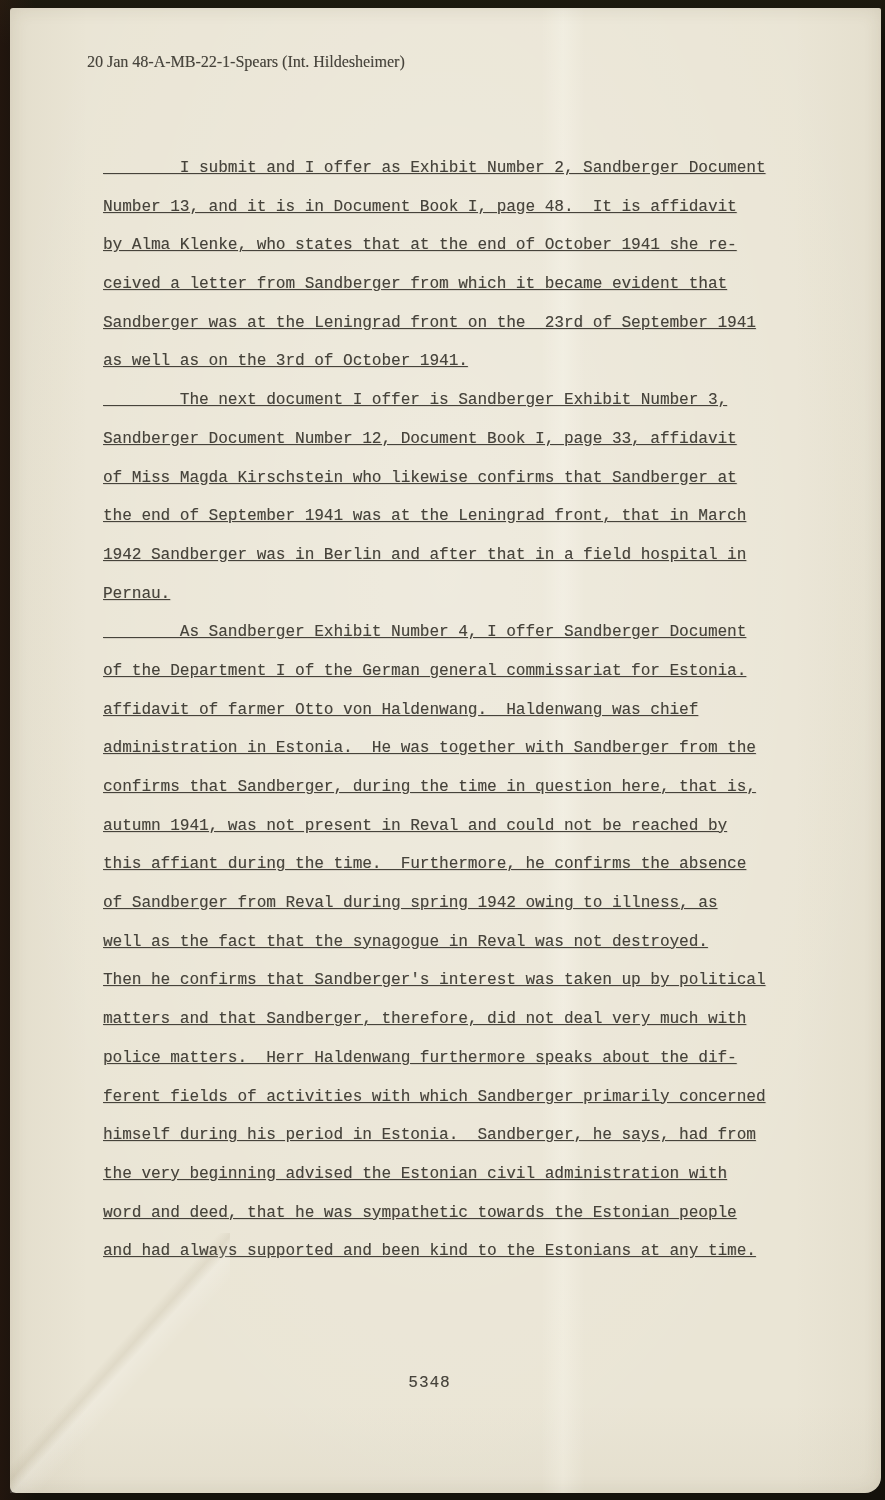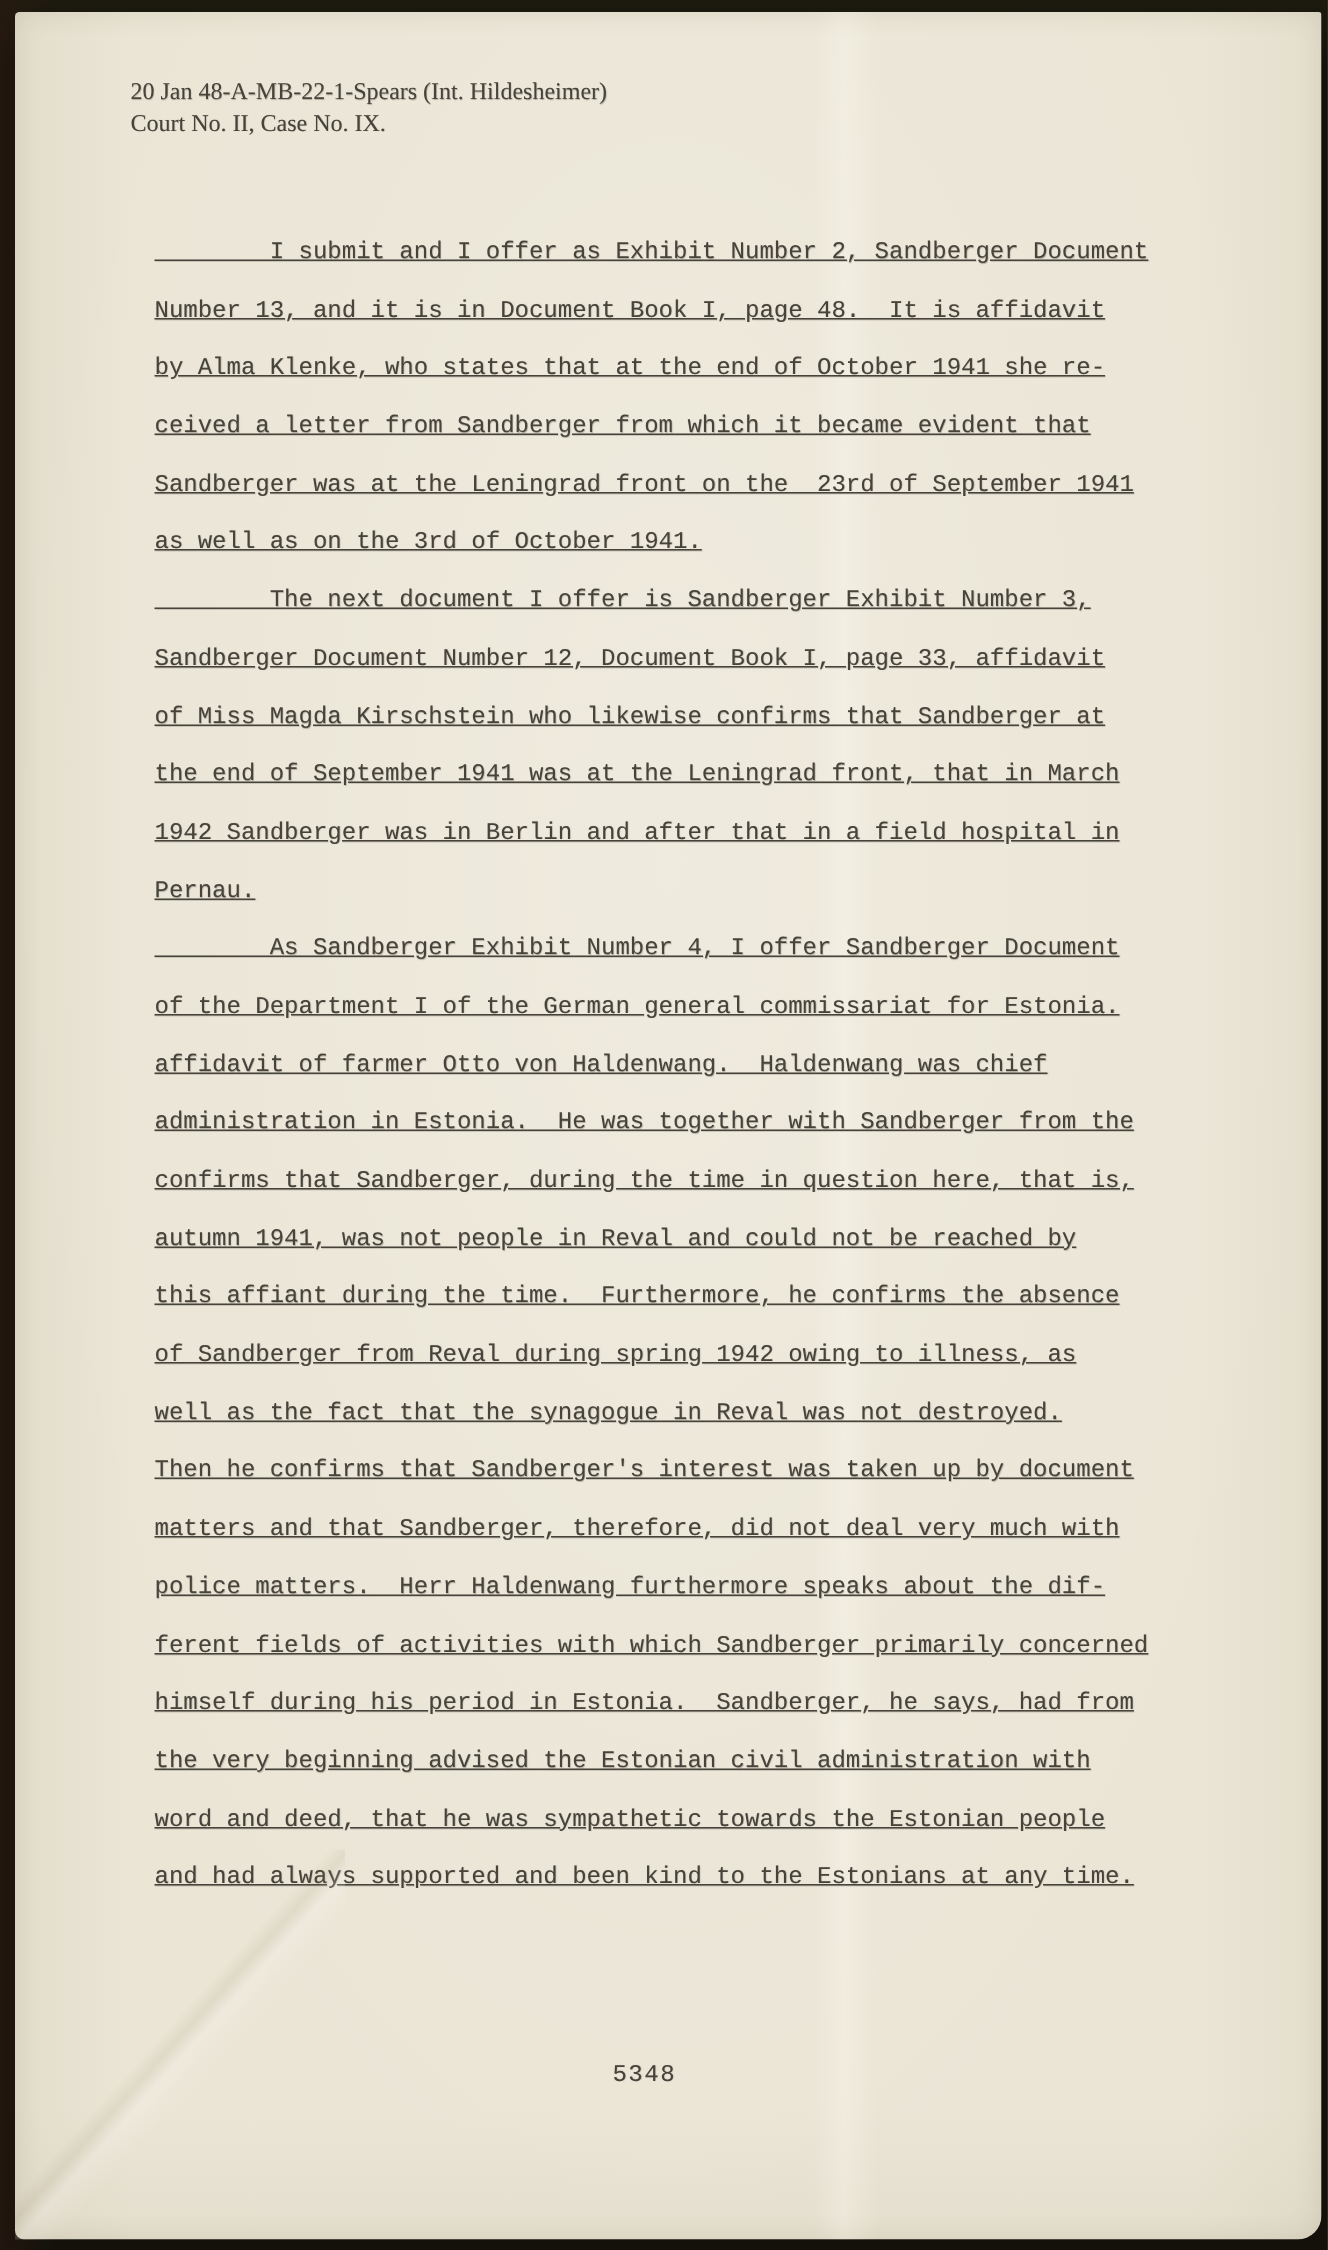--- a/index.html
+++ b/index.html
@@ -86,46 +86,45 @@
 </style>
 </head>
 <body>
 
 <div class="scan-bg"></div>
 
 <div class="paper">
 
   <div class="doc-header typed">
       <div class="line">20 Jan 48-A-MB-22-1-Spears (Int. Hildesheimer)</div>
-      <div class="line">Court No. II, Case No. IX.</div>
     </div>
 
   <div class="doc-body typed">
       <div class="line">        I submit and I offer as Exhibit Number 2, Sandberger Document</div>
       <div class="line">Number 13, and it is in Document Book I, page 48.  It is affidavit</div>
       <div class="line">by Alma Klenke, who states that at the end of October 1941 she re-</div>
       <div class="line">ceived a letter from Sandberger from which it became evident that</div>
       <div class="line">Sandberger was at the Leningrad front on the  23rd of September 1941</div>
       <div class="line">as well as on the 3rd of October 1941.</div>
       <div class="line">        The next document I offer is Sandberger Exhibit Number 3,</div>
       <div class="line">Sandberger Document Number 12, Document Book I, page 33, affidavit</div>
       <div class="line">of Miss Magda Kirschstein who likewise confirms that Sandberger at</div>
       <div class="line">the end of September 1941 was at the Leningrad front, that in March</div>
       <div class="line">1942 Sandberger was in Berlin and after that in a field hospital in</div>
       <div class="line">Pernau.</div>
       <div class="line">        As Sandberger Exhibit Number 4, I offer Sandberger Document</div>
       <div class="line">of the Department I of the German general commissariat for Estonia.</div>
       <div class="line">affidavit of farmer Otto von Haldenwang.  Haldenwang was chief</div>
       <div class="line">administration in Estonia.  He was together with Sandberger from the</div>
       <div class="line">confirms that Sandberger, during the time in question here, that is,</div>
-      <div class="line">autumn 1941, was not people in Reval and could not be reached by</div>
+      <div class="line">autumn 1941, was not present in Reval and could not be reached by</div>
       <div class="line">this affiant during the time.  Furthermore, he confirms the absence</div>
       <div class="line">of Sandberger from Reval during spring 1942 owing to illness, as</div>
       <div class="line">well as the fact that the synagogue in Reval was not destroyed.</div>
-      <div class="line">Then he confirms that Sandberger's interest was taken up by document</div>
+      <div class="line">Then he confirms that Sandberger's interest was taken up by political</div>
       <div class="line">matters and that Sandberger, therefore, did not deal very much with</div>
       <div class="line">police matters.  Herr Haldenwang furthermore speaks about the dif-</div>
       <div class="line">ferent fields of activities with which Sandberger primarily concerned</div>
       <div class="line">himself during his period in Estonia.  Sandberger, he says, had from</div>
       <div class="line">the very beginning advised the Estonian civil administration with</div>
       <div class="line">word and deed, that he was sympathetic towards the Estonian people</div>
       <div class="line">and had always supported and been kind to the Estonians at any time.</div>
     </div>
 
   <div class="page-number typed">5348</div>

